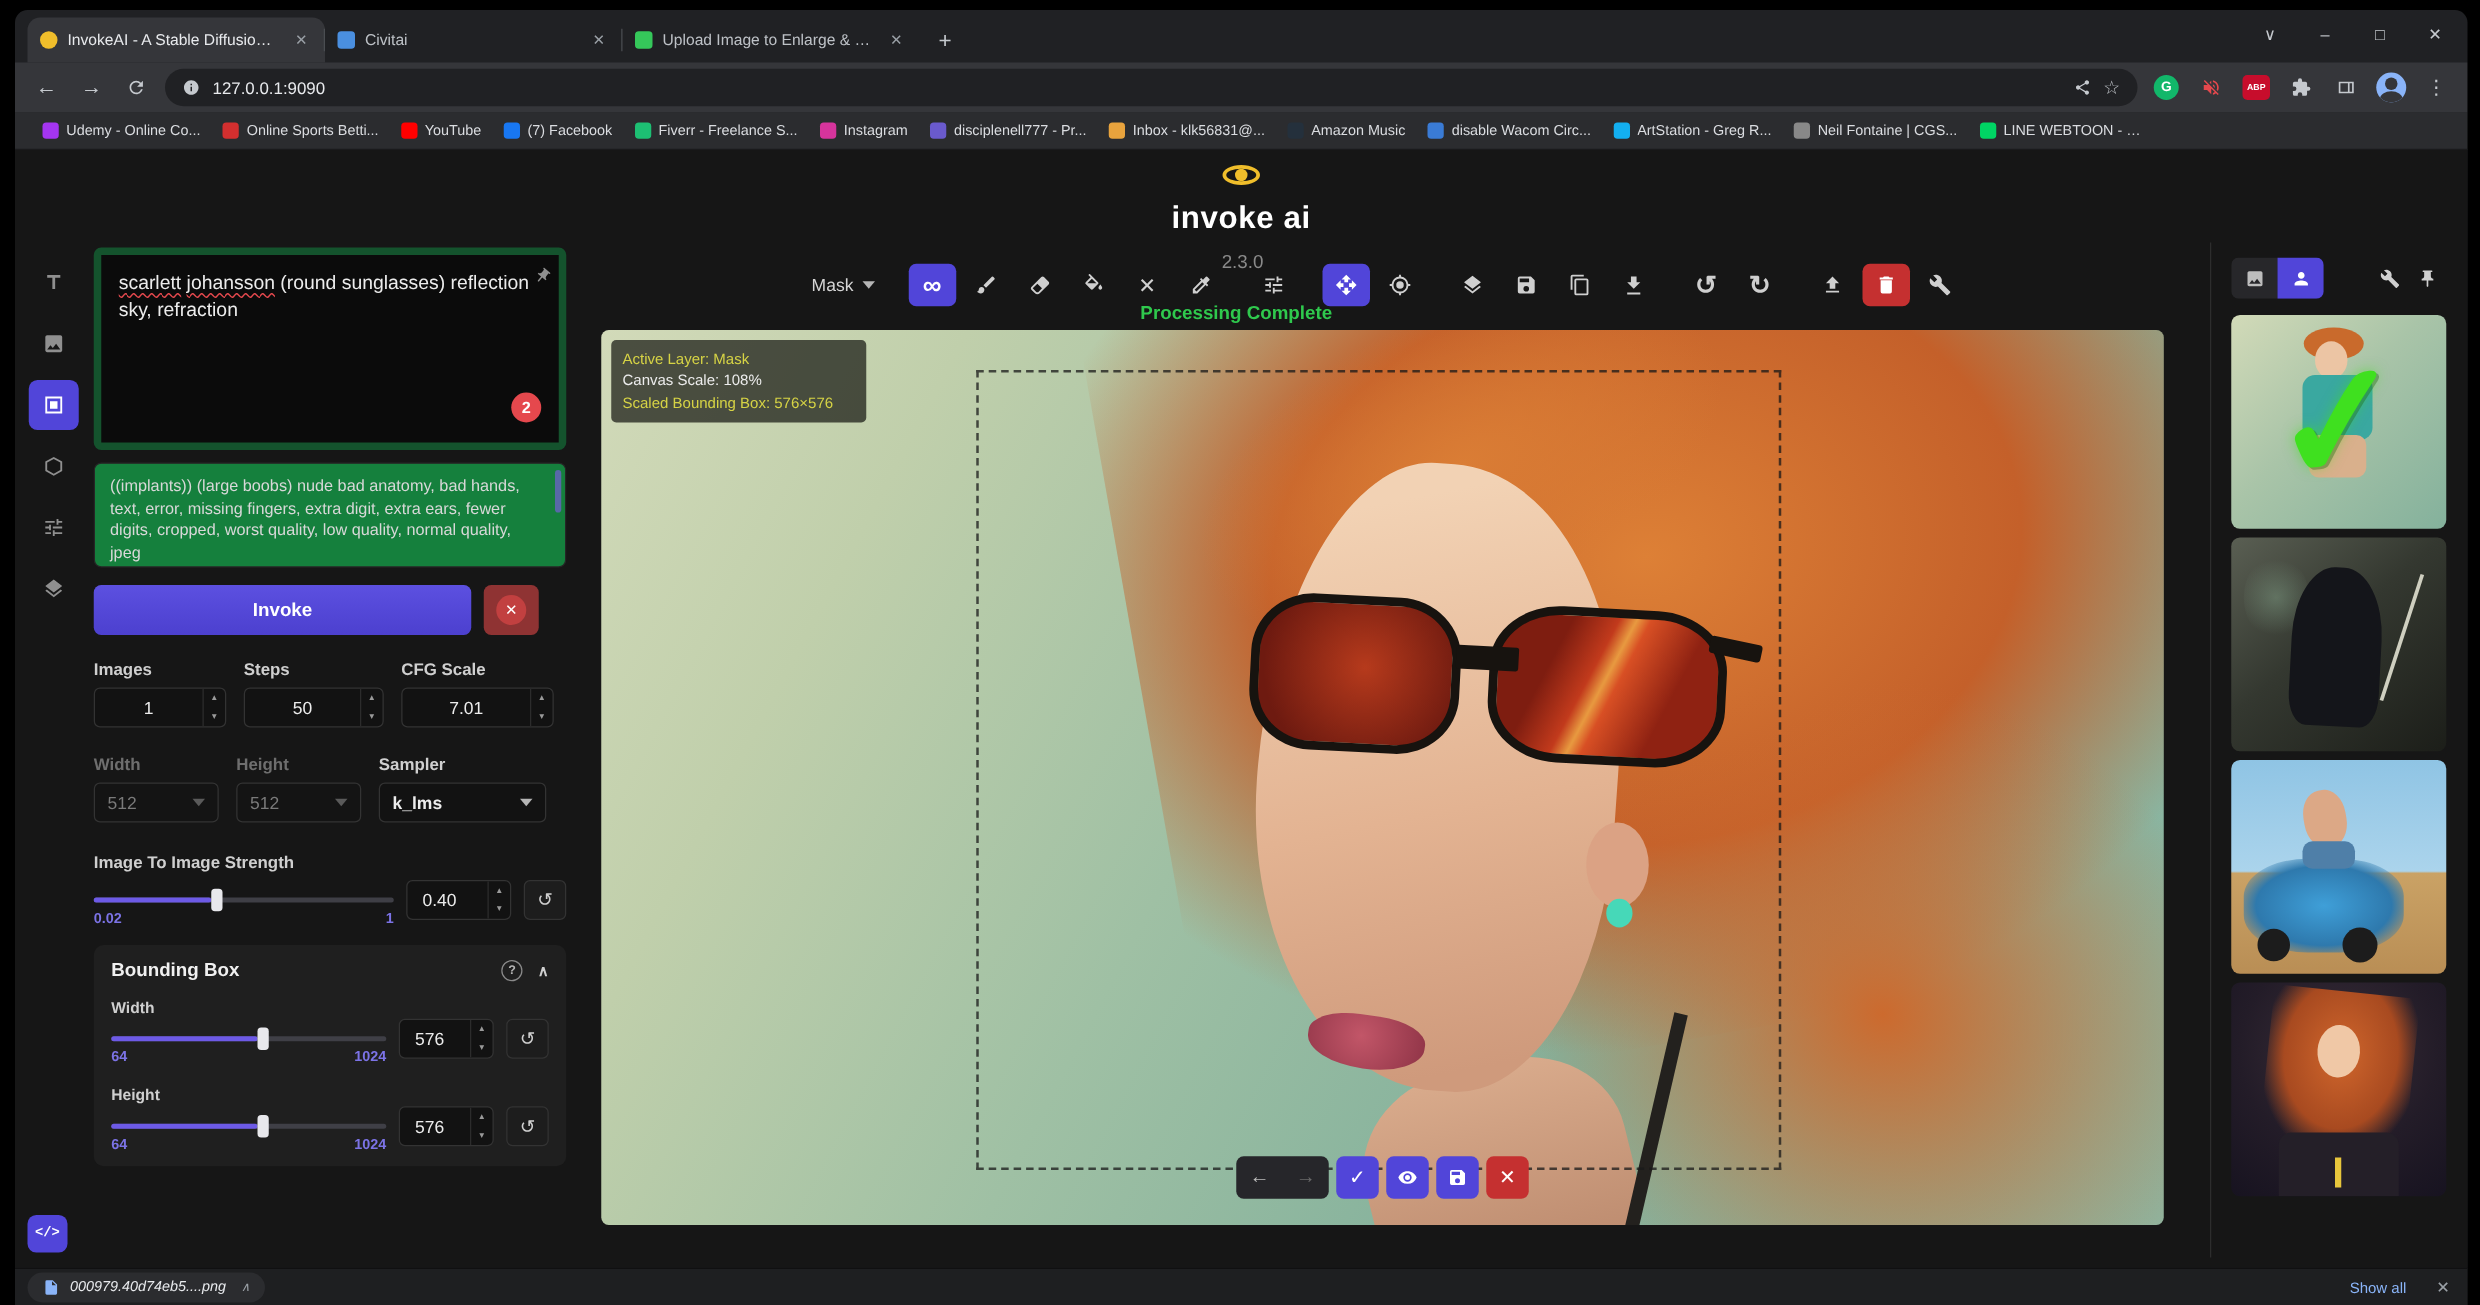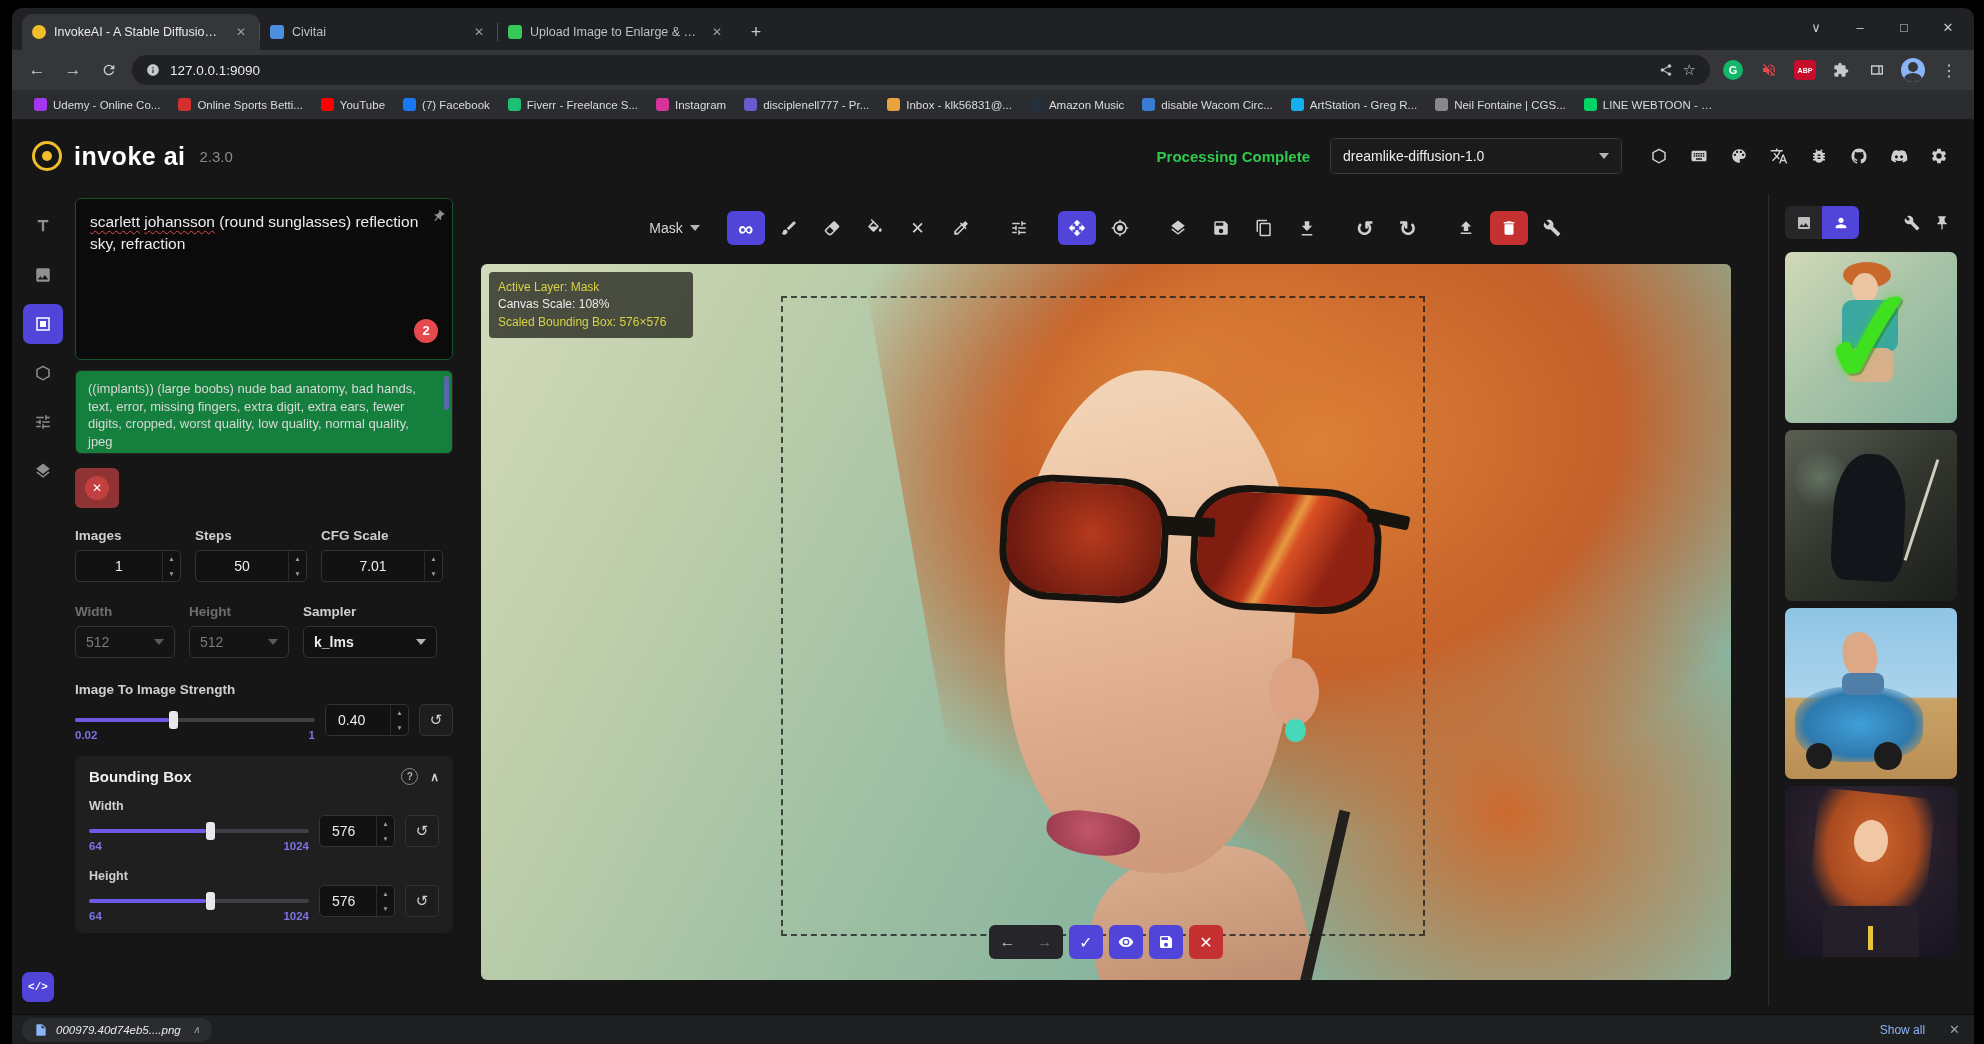--- a/index.html
+++ b/index.html
@@ -49,21 +49,21 @@
   
   .bookmarks { height:30px; background:#2b2c2f; display:flex; align-items:center; gap:2px; padding:0 14px;
     font-size:11.5px; color:#dadce0; border-bottom:1px solid #1a1a1c; }
   .bm { display:flex; align-items:center; gap:6px; padding:3px 8px; border-radius:4px; }
   .bm-fav { width:13px; height:13px; border-radius:3px; flex:0 0 auto; }
   .bm-label { max-width:112px; white-space:nowrap; overflow:hidden; text-overflow:ellipsis; }
 
   
   .app { flex:1; position:relative; background:#161616; overflow:hidden; }
   .app-header { position:absolute; top:0; left:0; right:0; height:72px; display:flex; align-items:center;
-    padding:12px 20px; gap:12px; }
+    padding:12px 20px; gap:12px;flex-direction:column; }
   .logo { width:30px; height:30px; border-radius:50%; border:3px solid #f0be2b; display:flex; align-items:center; justify-content:center; }
   .logo i { width:10px; height:10px; border-radius:50%; background:#f0be2b; }
   .app-name { font-size:25px; color:#fff; font-weight:600; letter-spacing:.5px; }
   .app-name b { font-weight:800; }
   .app-ver { font-size:15px; color:#8a8a8a; margin-left:2px; }
   .hdr-spacer { flex:1; }
   .status-txt { color:#2fc94d; font-weight:bold; font-size:15px; margin-right:8px; }
   .model-sel { width:292px; height:36px; background:#1b1b1b; border:1px solid #3a3a3a; border-radius:5px;
     display:flex; align-items:center; padding:0 12px; font-size:14px; color:#efefef; }
   .model-sel .caret { margin-left:auto; }
@@ -75,21 +75,21 @@
   
   .rail { position:absolute; left:4px; top:86px; width:54px; display:flex; flex-direction:column; gap:9px; align-items:center; }
   .rail-btn { width:40px; height:40px; border-radius:7px; display:flex; align-items:center; justify-content:center; color:#8f8f8f; }
   .rail-btn.active { background:#5145d9; color:#fff; }
   .code-btn { position:absolute; left:10px; bottom:12px; width:32px; height:30px; border-radius:7px;
     background:#5145d9; color:#fff; display:flex; align-items:center; justify-content:center;
     font-family:"Liberation Mono", monospace; font-size:11px; font-weight:bold; }
 
   
   .left-panel { position:absolute; left:63px; top:78px; width:378px; }
-  .prompt-box { position:relative; width:100%; height:162px; background:#0b0b0b; border:1px solid #14532d;
+  .prompt-box { position:relative; width:100%; height:162px; background:#0b0b0b; border:6px solid #14532d;
     border-radius:6px; padding:12px 14px; font-size:15.5px; line-height:1.45; color:#ececec; }
   .spell { text-decoration:underline wavy #e5484d 1px; text-underline-offset:3px; }
   .pin-btn { position:absolute; right:8px; top:8px; color:#8f8f8f; transform:rotate(40deg); }
   .badge { position:absolute; right:14px; bottom:16px; width:24px; height:24px; border-radius:50%;
     background:#e5484d; color:#fff; font-size:13px; font-weight:bold; display:flex; align-items:center; justify-content:center; }
   .neg-box { position:relative; width:100%; height:84px; margin-top:10px; background:#15803d; border:1px solid #262626;
     border-radius:6px; padding:9px 16px 9px 12px; font-size:13px; line-height:1.35; color:#d8d8d8; overflow:hidden; }
   .neg-scroll { position:absolute; right:3px; top:5px; width:5px; height:34px; border-radius:3px; background:#5868a8; }
   .invoke-row { display:flex; gap:10px; margin-top:14px; align-items:center; }
   .invoke-btn { width:302px; height:40px; border-radius:6px; background:linear-gradient(180deg,#5c50e0,#4c40cf);
@@ -575,20 +575,21 @@
         <span class="pin-btn"><svg class="ic14">
               <use href="#i-pin"></use>
             </svg></span>
         <span class="badge">2</span>
       </div>
       <div class="neg-box">
         <span>((implants)) (large boobs) nude bad anatomy, bad hands, text, error, missing fingers, extra digit, extra ears, fewer digits, cropped, worst quality, low quality, normal quality, jpeg</span>
         <span class="neg-scroll"></span>
       </div>
       <div class="invoke-row">
+        <div class="invoke-btn">Invoke</div>
         <div class="cancel-btn">
             <i>✕</i>
           </div>
       </div>
 
       <div class="params-row">
         <div style="width:106px;">
           <div class="lbl">Images</div>
           <div class="nbox">
             <span class="val" style="justify-content:center;padding-left:0;">1</span>

